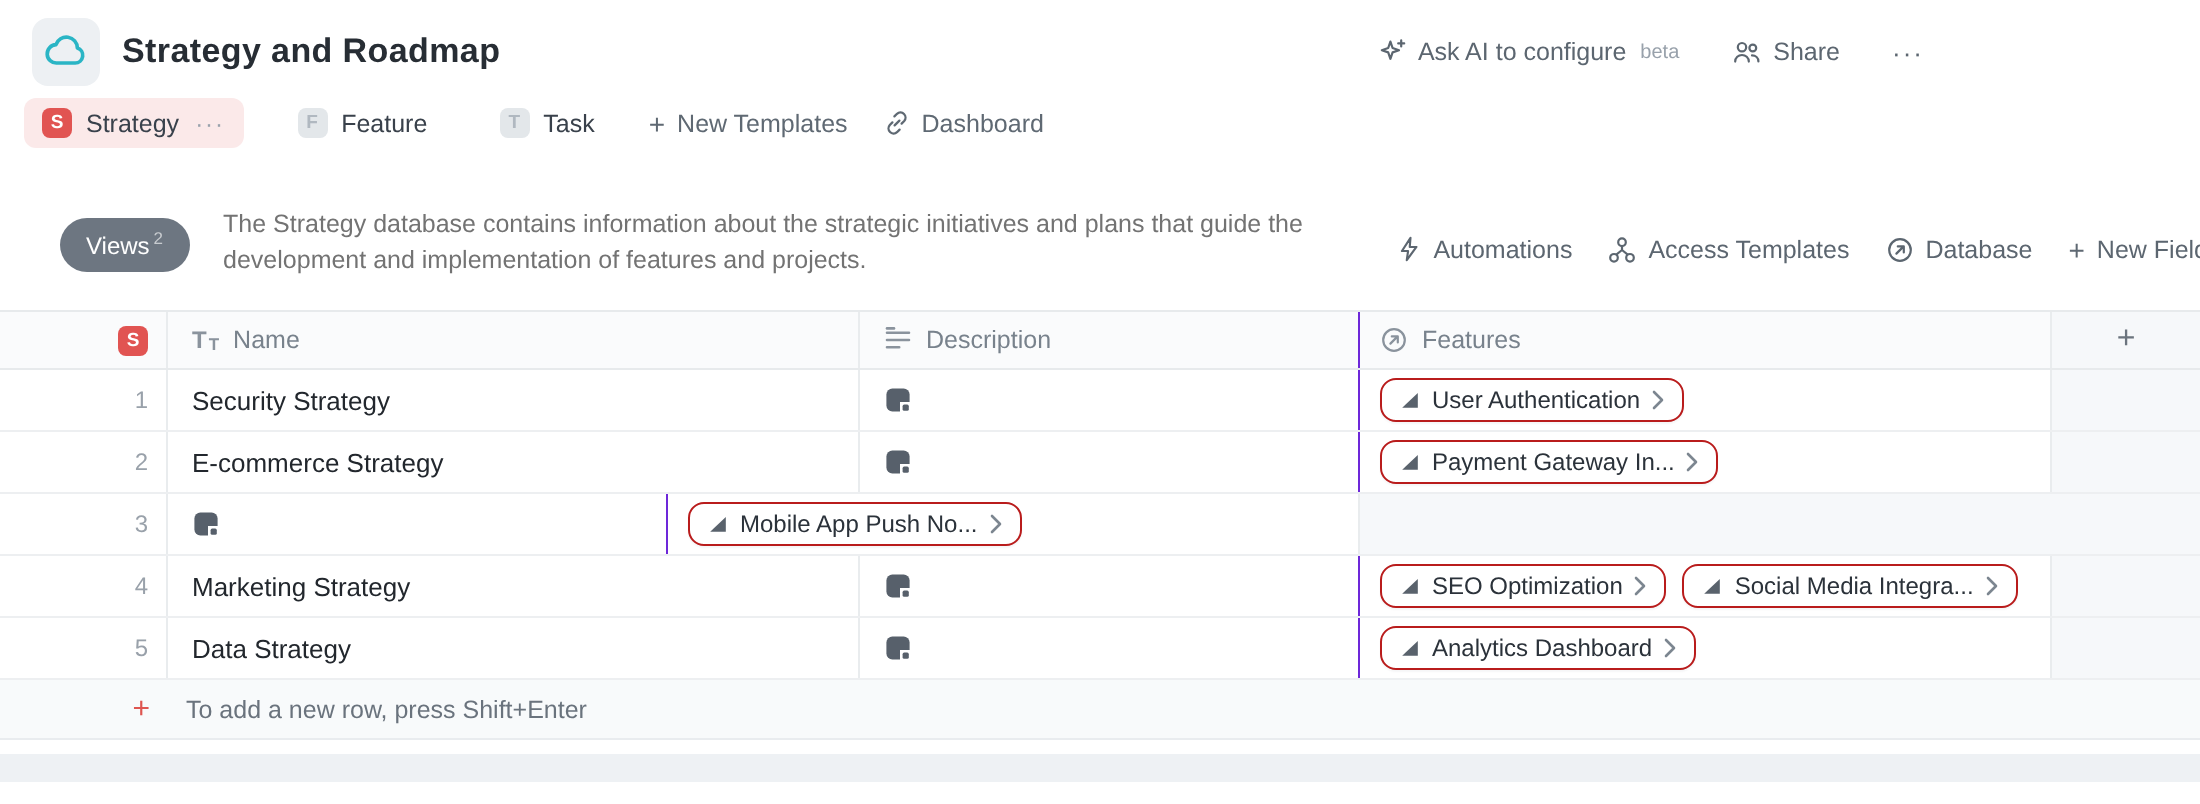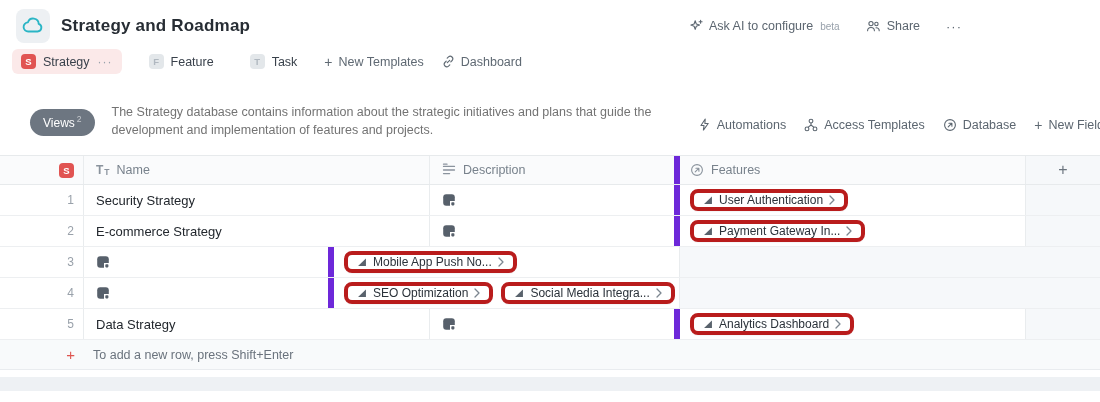--- a/index.html
+++ b/index.html
@@ -43,37 +43,37 @@
   .toolbar-right { margin-left:auto; display:flex; align-items:center; gap:18px;
     color:#5c6670; font-size:12.5px; margin-top:7px; }
   .tb-item { display:flex; align-items:center; gap:6px; cursor:pointer; white-space:nowrap; }
 
   
   .grid { position:absolute; top:155px; left:0; width:1100px; }
   .gr { display:flex; width:100%; }
   .cell { height:100%; display:flex; align-items:center; }
   .col-gutter { width:84px; justify-content:flex-end; padding-right:9px; border-right:1px solid #e9ecee; }
   .col-name   { width:346px; padding-left:12px; border-right:1px solid #e9ecee; }
-  .col-desc   { width:250px; padding-left:12px; border-right:6px solid #6d28d9; }
+  .col-desc   { width:250px; padding-left:12px; border-right:1px solid #6d28d9; }
   .col-feat   { width:346px; padding-left:10px; border-right:1px solid #e9ecee; gap:8px; }
   .col-add    { flex:1; background:#f6f8fa; justify-content:center; }
 
   .grid-header { height:30px; background:#fafbfc; border-top:1px solid #e7eaec;
     border-bottom:1px solid #e7eaec; color:#78828c; font-size:12.5px; }
   .grid-header .cell { gap:7px; }
   .hdr-add-plus { font-size:16px; color:#6b747e; font-weight:400; cursor:pointer; }
   .tt-icon { display:flex; align-items:flex-end; color:#8a939d; font-weight:600; line-height:1; }
   .tt-icon .t1 { font-size:12px; } .tt-icon .t2 { font-size:8.5px; margin-left:1px; }
 
   .grid-row { height:31px; background:#fff; border-bottom:1px solid #edeff1;
     font-size:13px; color:#22272d; }
   .row-num { font-size:12px; color:#99a1aa; }
 
   .chip { height:22px; display:inline-flex; align-items:center; gap:6px; padding:0 9px;
-    border:4px solid #b91c1c; border-radius:8px; background:#fff; font-size:12px;
+    border:1px solid #b91c1c; border-radius:8px; background:#fff; font-size:12px;
     color:#2b323a; box-shadow:0 1px 1px rgba(25,35,45,.04); cursor:pointer; white-space:nowrap; }
 
   .add-row { height:30px; background:#f8fafb; border-bottom:1px solid #e9ecef;
     font-size:12.5px; color:#6a737d; }
   .add-row .col-gutter, .add-row .col-rest { border-right:none; }
   .col-rest { flex:1; padding-left:9px; display:flex; align-items:center; height:100%; }
   .add-plus { color:#de5550; font-size:15px; font-weight:400; line-height:1; }
 
   .bottom-strip { position:absolute; top:377px; left:0; width:1100px; height:14px; background:#eef1f4; }
 
@@ -286,20 +286,23 @@
             </svg>
         </span>
       </div>
       <div class="cell col-add"></div>
     </div>
 
     <div class="gr grid-row">
       <div class="cell col-gutter">
           <span class="row-num">4</span>
         </div>
+      <div class="cell col-name">
+          <span>Marketing Strategy</span>
+        </div>
       <div class="cell col-desc">
         <svg width="14" height="14" viewBox="0 0 14 14">
             <rect x="1.2" y="1.2" width="11.6" height="11.6" rx="3" fill="#57606b"></rect>
             <rect x="8" y="8" width="6" height="6" fill="#ffffff"></rect>
             <rect x="9.3" y="9.3" width="3.1" height="3.1" rx="0.8" fill="#57606b"></rect>
           </svg>
       </div>
       <div class="cell col-feat">
         <span class="chip">
           <svg width="10" height="10" viewBox="0 0 11 11">

